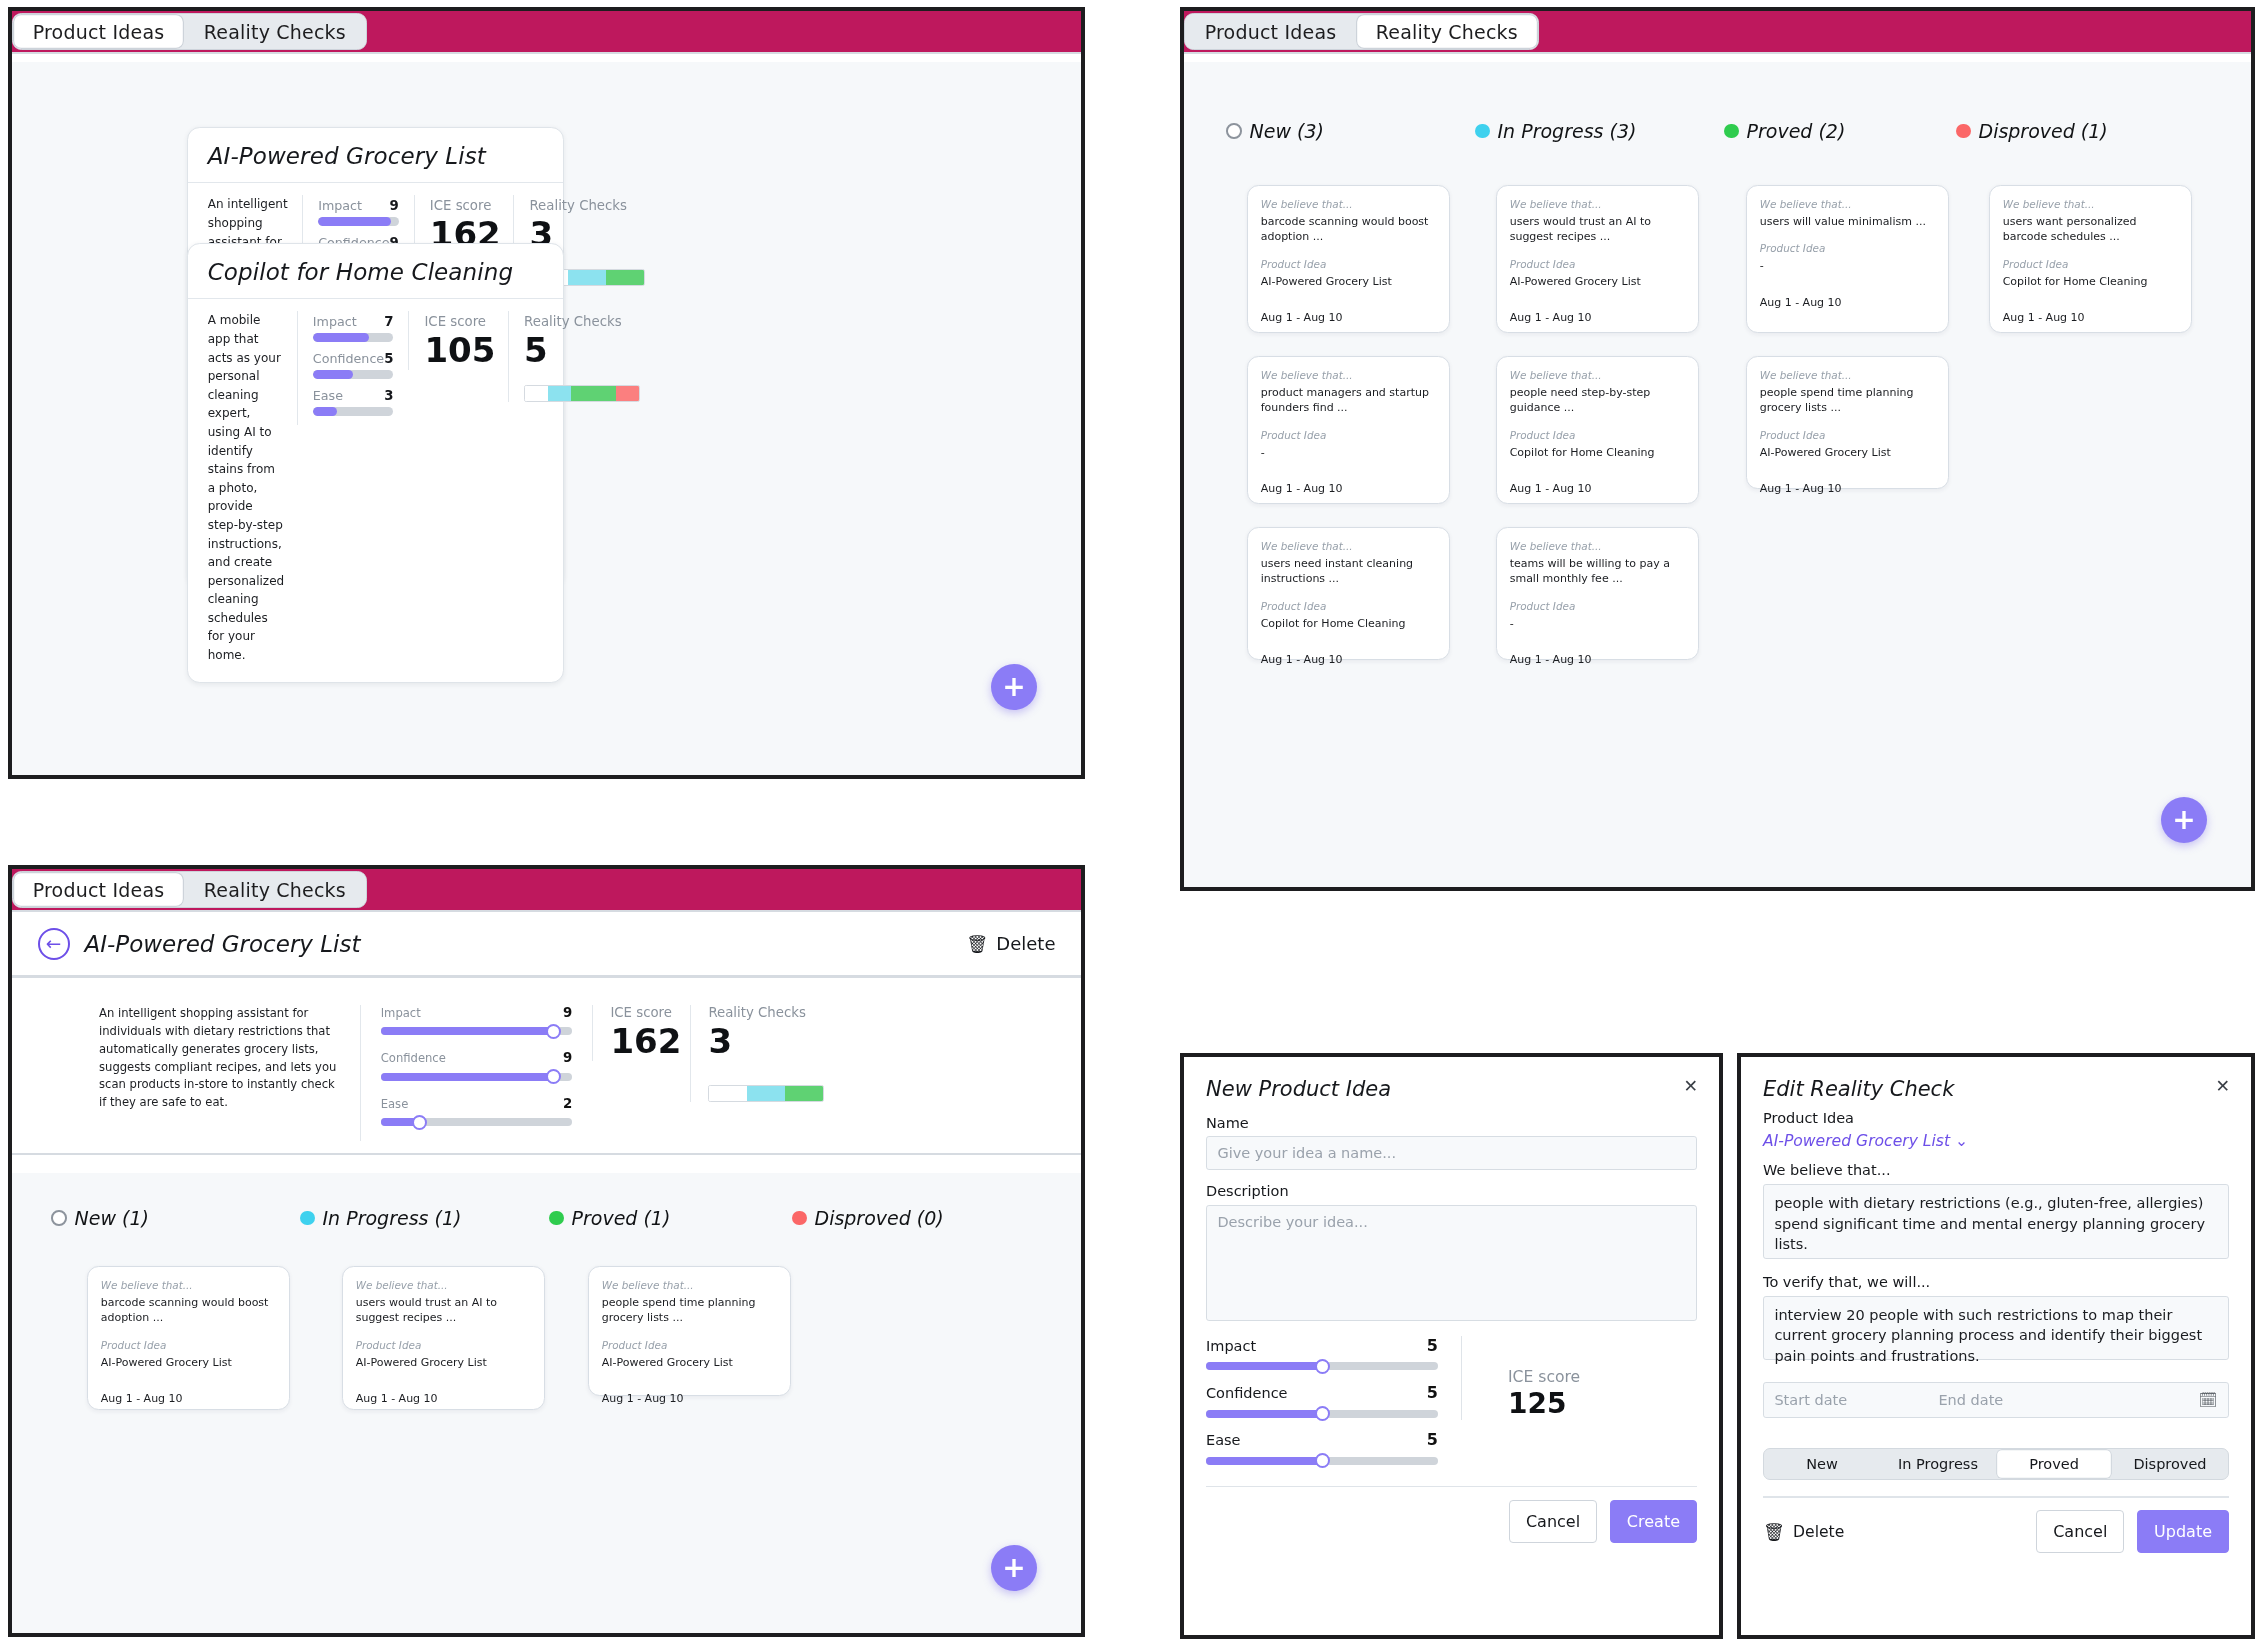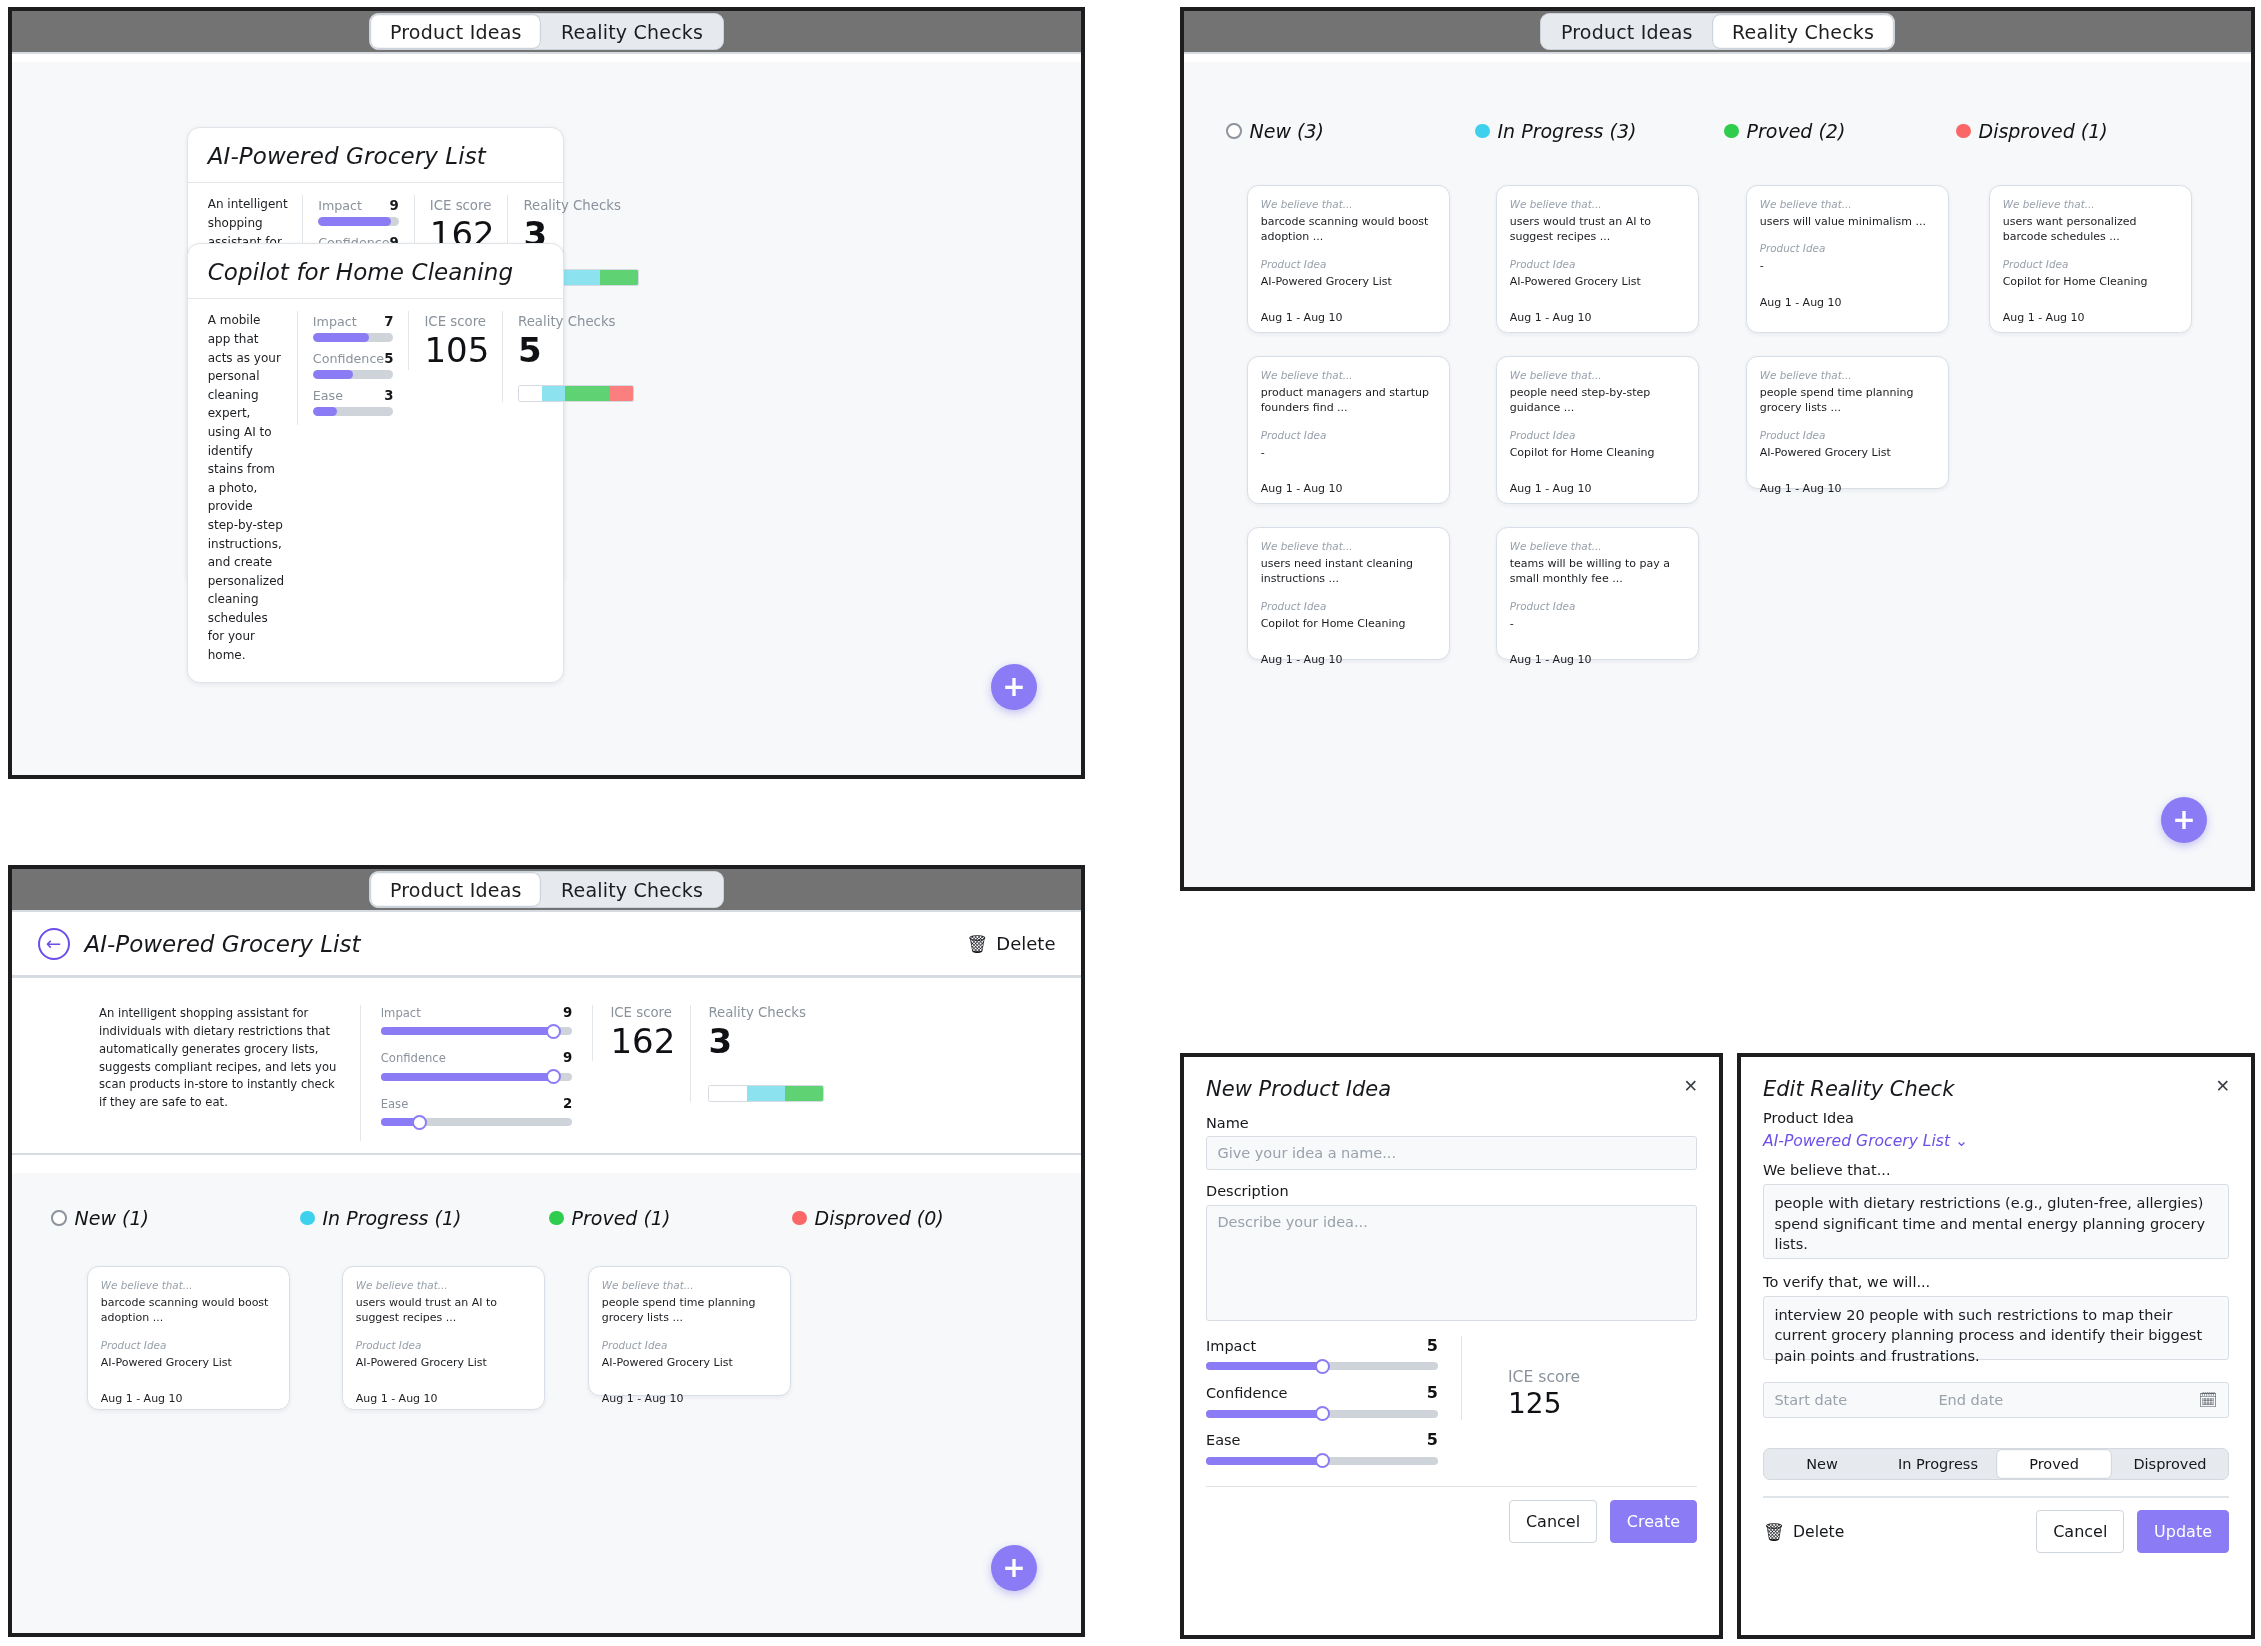--- a/index.html
+++ b/index.html
@@ -11,22 +11,22 @@
   }
   .panel{
     position:absolute;
     border:4px solid #1d1d1f;
     background:#ffffff;
     overflow:hidden;
   }
 
   
   .tabbar{
-    height:41px; display:flex; align-items:center; justify-content:center;
-    background:#737373;
+    height:41px; display:flex; align-items:center; justify-content:flex-start;
+    background:#be185d;
   }
   .tabgroup{
     display:flex; border:1.7px solid #cdd3da; border-radius:9.3px; overflow:hidden;
     background:#e6eaee;
   }
   .tab{
     padding:6.4px 19.7px; font-size:19px; color:#1d1d1f; letter-spacing:0.2px;
     cursor:pointer; white-space:nowrap; background:#e6eaee;
   }
   .tab.active{ background:#ffffff; border-radius:8px; box-shadow:0 0 0 1.2px #cdd3da inset; }
@@ -47,21 +47,21 @@
 
   .metrics{ width:133px; padding:2.3px 15px 0 15px; border-left:1.7px solid #e2e7ec; }
   .metric-row{ display:flex; justify-content:space-between; align-items:baseline; }
   .metric-name{ font-size:12.7px; color:#8a929c; }
   .metric-val{ font-size:13.3px; color:#16181c; font-weight:600; }
   .bar{ height:9.3px; background:#cfd4da; border-radius:5.2px; margin:4px 0 8.7px; overflow:hidden; }
   .bar > i{ display:block; height:100%; background:#8b7cf6; border-radius:5.2px; }
 
   .icebox{ width:110px; padding:2.3px 12.7px 0 15px; border-left:1.7px solid #e2e7ec; }
   .ice-label{ font-size:13.3px; color:#8a929c; }
-  .ice-value{ font-size:34px; color:#0f1114; font-weight:400; line-height:1.15; margin-top:2.3px; }
+  .ice-value{ font-size:34px; color:#0f1114; font-weight:700; line-height:1.15; margin-top:2.3px; }
 
   .rcbox{ width:133px; padding:2.3px 5.8px 0 15px; border-left:1.7px solid #e2e7ec; }
   .rc-label{ font-size:13.3px; color:#8a929c; }
   .rc-count{ font-size:34px; color:#0f1114; font-weight:700; line-height:1.15; margin-top:2.3px; }
   .rc-bar{ display:flex; height:17.4px; border:1.7px solid #d5dae0; border-radius:2.3px; overflow:hidden; margin-top:15px; width:116px; }
   .rc-bar > span{ display:block; height:100%; }
 
   
   .kanban-heads{ display:flex; }
   .kcol-head{ display:flex; align-items:center; gap:8px; font-size:19px; color:#111315; font-style:italic; }

